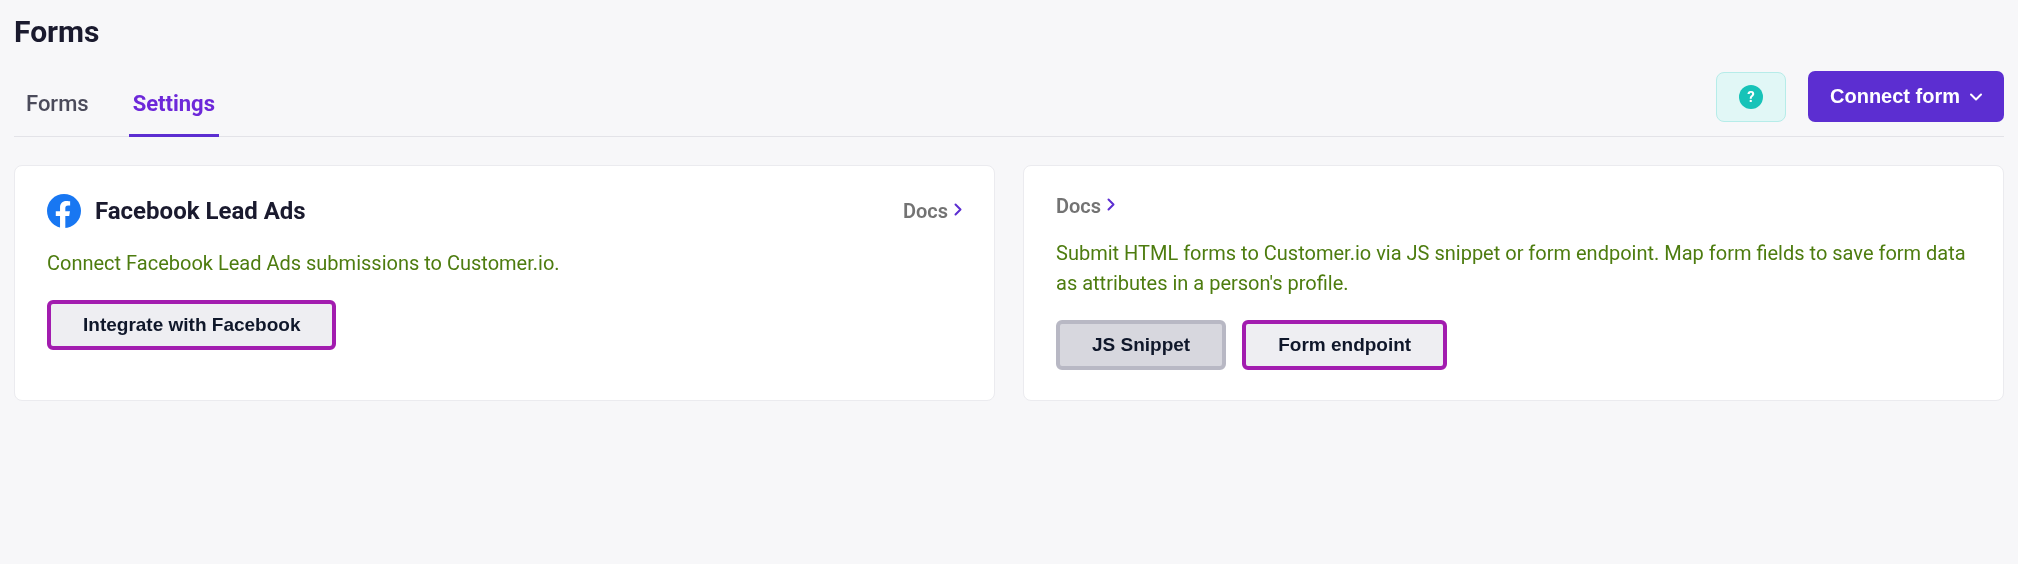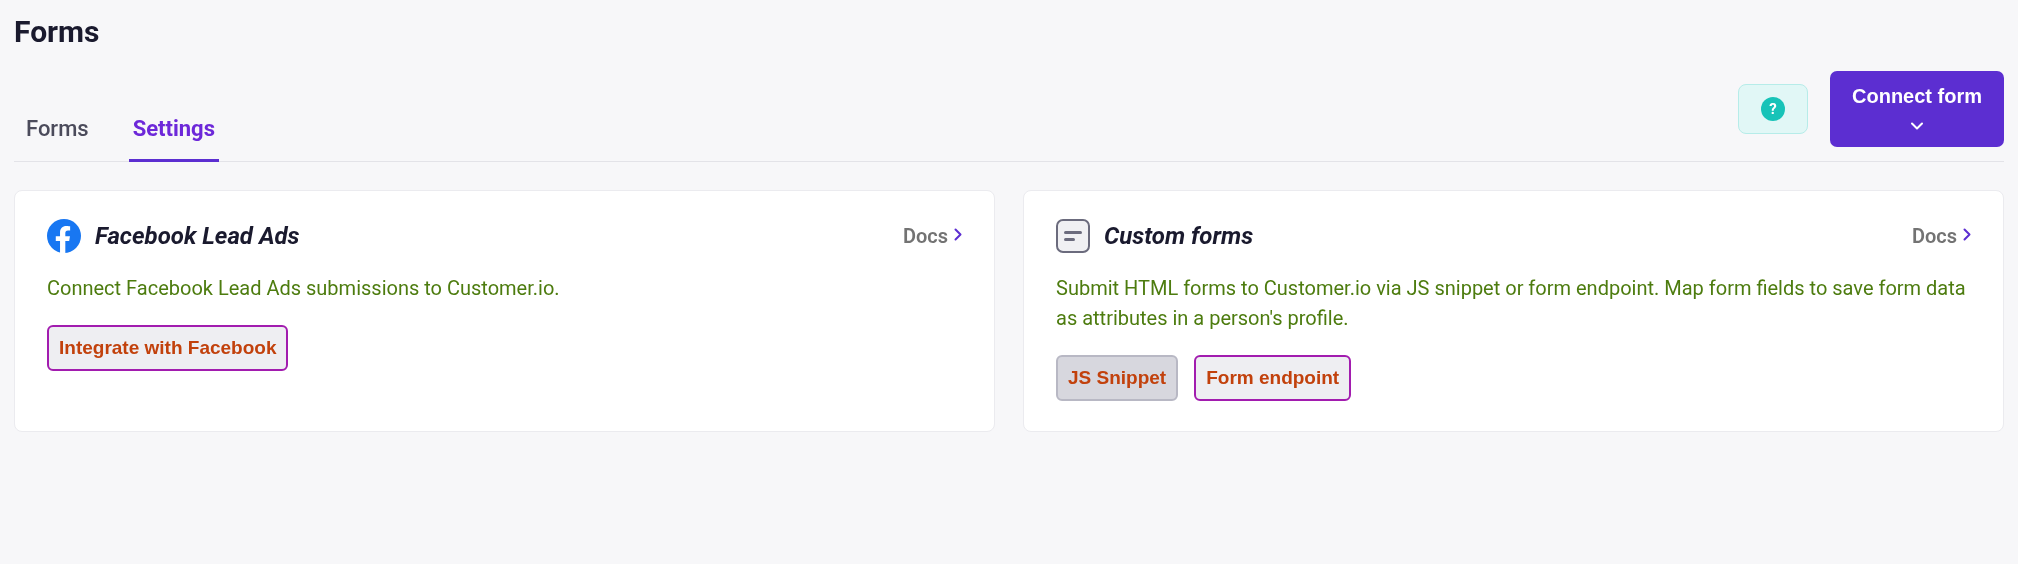--- a/index.html
+++ b/index.html
@@ -94,21 +94,20 @@
       align-items: center;
       gap: 10px;
       background: #5c2ed1;
       color: #fff;
       font-size: 20px;
       font-weight: 600;
       border: none;
       border-radius: 7px;
       padding: 14px 22px;
       cursor: pointer;
-      flex-direction: column;
     }
     .connect-btn .chevron {
       font-size: 13px;
     }
     .cards {
       display: flex;
       gap: 28px;
       margin-top: 28px;
     }
     .card {
@@ -126,21 +125,20 @@
     }
     .card-title-wrap {
       display: flex;
       align-items: center;
       gap: 14px;
     }
     .card-title {
       font-size: 24px;
       font-weight: 700;
       color: #1a1a2e;
-      font-style: italic;
     }
     .docs-link {
       display: flex;
       align-items: center;
       gap: 6px;
       color: #737373;
       font-size: 20px;
       font-weight: 600;
       cursor: pointer;
     }
@@ -178,26 +176,26 @@
     }
     .form-icon .line.short {
       width: 60%;
     }
     .btn-group {
       display: flex;
       gap: 16px;
     }
     .btn-secondary {
       background: #eeeef2;
-      border: 2px solid #a21caf;
+      border: 4px solid #a21caf;
       border-radius: 6px;
-      padding: 10px 10px;
+      padding: 10px 32px;
       font-size: 19px;
       font-weight: 600;
-      color: #c2410c;
+      color: #0f172a;
       cursor: pointer;
     }
     .btn-secondary.active {
       background: #d7d7de;
       border-color: #b8b8c4;
     }
   </style>
 </head>
 <body>
 
@@ -247,27 +245,20 @@
         </div>
       </div>
       <p class="card-description">Connect Facebook Lead Ads submissions to Customer.io.</p>
       <div class="btn-group">
         <button class="btn-secondary">Integrate with Facebook</button>
       </div>
     </div>
 
     <div class="card">
       <div class="card-header">
-        <div class="card-title-wrap">
-          <div class="form-icon">
-            <div class="line"></div>
-            <div class="line short"></div>
-          </div>
-          <div class="card-title">Custom forms</div>
-        </div>
         <div class="docs-link">
           <span>Docs</span>
           <span class="chevron-right">
             <svg width="8" height="13" viewBox="0 0 8 13" fill="none">
                 <path d="M1.5 1.5L6.5 6.5L1.5 11.5" stroke="#5c2ed1" stroke-width="2" stroke-linecap="round" stroke-linejoin="round"></path>
               </svg>
           </span>
         </div>
       </div>
       <p class="card-description">Submit HTML forms to Customer.io via JS snippet or form endpoint. Map form fields to save form data as attributes in a person's profile.</p>

